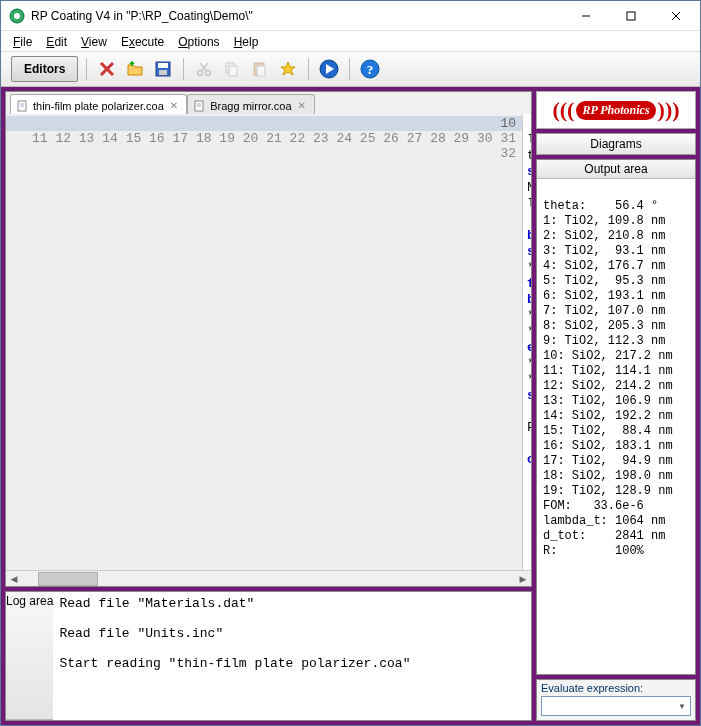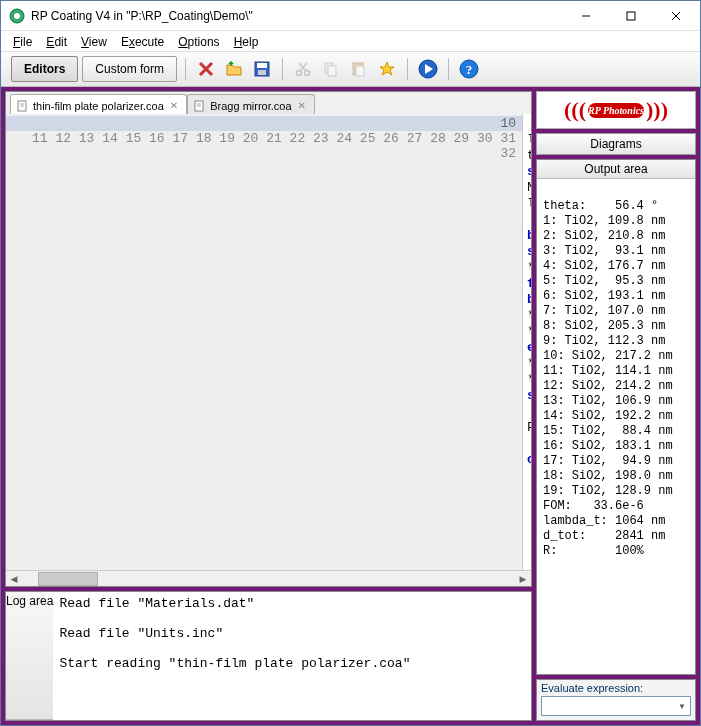--- a/index.html
+++ b/index.html
@@ -32,21 +32,21 @@
 .hscroll { height: 16px; background: #f0f0f0; border-top: 1px solid #ccc; display: flex; align-items: center; }
 .hscroll .thumb { width: 60px; height: 14px; background: #ccc; margin-left: 16px; border: 1px solid #aaa; }
 .hscroll .arrow { width: 16px; height: 14px; display: flex; align-items: center; justify-content: center; color: #666; font-size: 9px; }
 .logbox { height: 130px; background: #fff; border: 1px solid #888; display: flex; flex-direction: row; }
 .panelhdr { background: linear-gradient(#f8f8f8,#e4e4e4); border-bottom: 1px solid #bbb; text-align: center; font-size: 12px; padding: 2px 0; }
 .logtext { flex: 1; font-family: "Courier New", monospace; font-size: 13px; padding: 4px 6px; white-space: pre-wrap; overflow: hidden; }
 .rightcol { width: 160px; display: flex; flex-direction: column; gap: 4px; }
 .logo { height: 38px; background: #fff; border: 1px solid #aaa; display: flex; align-items: center; justify-content: center; }
 .logobox { display: flex; align-items: center; gap: 2px; }
 .paren { color: #c00; font-size: 22px; font-weight: bold; font-family: Georgia, serif; }
-.logotext { background: #c00; color: #fff; font-weight: bold; font-style: italic; font-family: Georgia, serif; padding: 2px 0; border-radius: 10px; font-size: 10px; }
+.logotext { background: #c00; color: #fff; font-weight: bold; font-style: italic; font-family: Georgia, serif; padding: 2px 6px; border-radius: 10px; font-size: 12px; }
 .btnpanel { background: linear-gradient(#fdfdfd,#e6e6e6); border: 1px solid #999; text-align: center; padding: 3px 0; font-size: 12px; cursor: pointer; }
 .outputbox { flex: 1; background: #fff; border: 1px solid #888; display: flex; flex-direction: column; overflow: hidden; }
 .outtext { flex: 1; font-family: "Courier New", monospace; font-size: 12px; padding: 20px 6px; white-space: pre; overflow: hidden; line-height: 15px; }
 .evalbox { border: 1px solid #888; background: #f4f4f4; padding: 2px 4px 4px 4px; }
 .evallbl { font-size: 11px; color: #003366; margin-bottom: 2px; }
 .evalinput { width: 100%; height: 20px; border: 1px solid #7a9ac0; background: #fff; font-size: 12px; padding: 1px 18px 1px 3px; }
 .evalwrap { position: relative; }
 .evaldrop { position: absolute; right: 2px; top: 2px; width: 14px; height: 16px; display: flex; align-items: center; justify-content: center; color: #555; font-size: 8px; pointer-events: none; }
 </style>
 </head>
@@ -82,21 +82,20 @@
   <span class="menuitem"><u>F</u>ile</span>
   <span class="menuitem"><u>E</u>dit</span>
   <span class="menuitem"><u>V</u>iew</span>
   <span class="menuitem">E<u>x</u>ecute</span>
   <span class="menuitem"><u>O</u>ptions</span>
   <span class="menuitem"><u>H</u>elp</span>
 </div>
 
 <div class="toolbar">
   <div class="toolbtn active">Editors</div>
-  <div class="toolbtn">Custom form</div>
   <div class="tsep"></div>
   <div class="ticon">
       <svg width="18" height="18" viewBox="0 0 18 18">
         <line x1="3" y1="3" x2="15" y2="15" stroke="#c33" stroke-width="3"></line>
         <line x1="15" y1="3" x2="3" y2="15" stroke="#c33" stroke-width="3"></line>
       </svg>
     </div>
   <div class="ticon">
       <svg width="18" height="18" viewBox="0 0 18 18">
         <path d="M2 5 L7 5 L9 7 L16 7 L16 15 L2 15 Z" fill="#fc6" stroke="#c80"></path>

